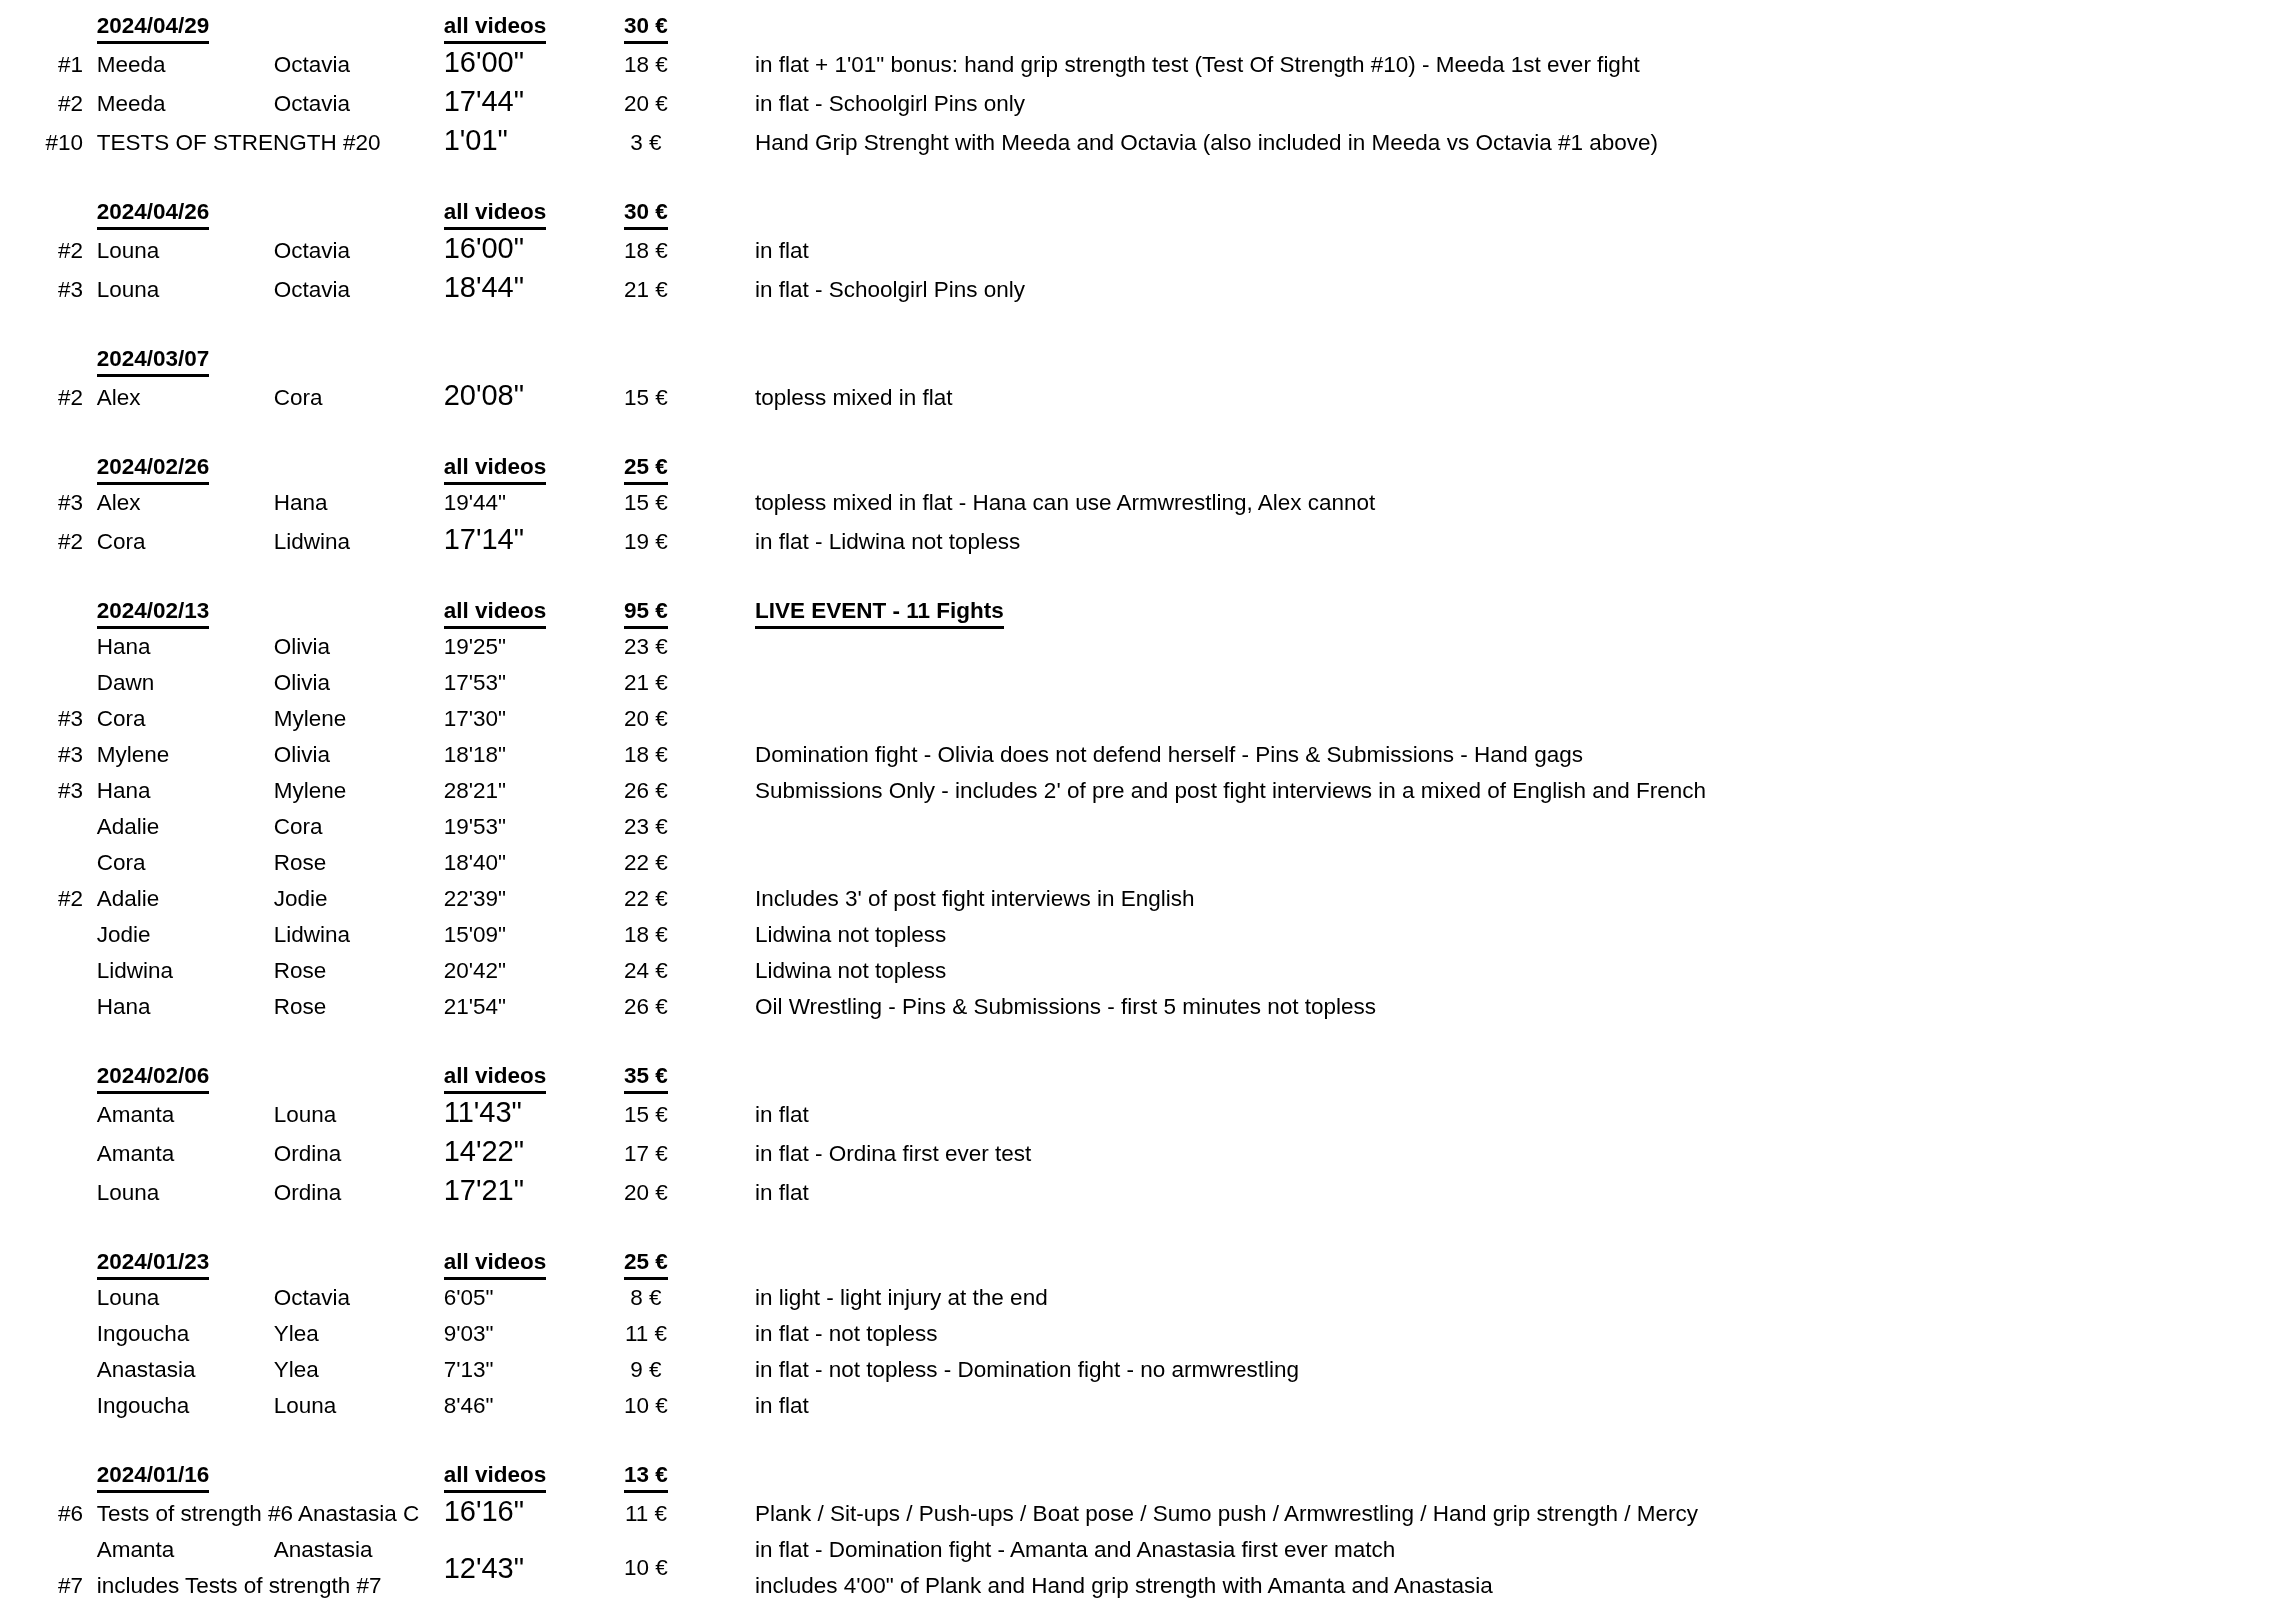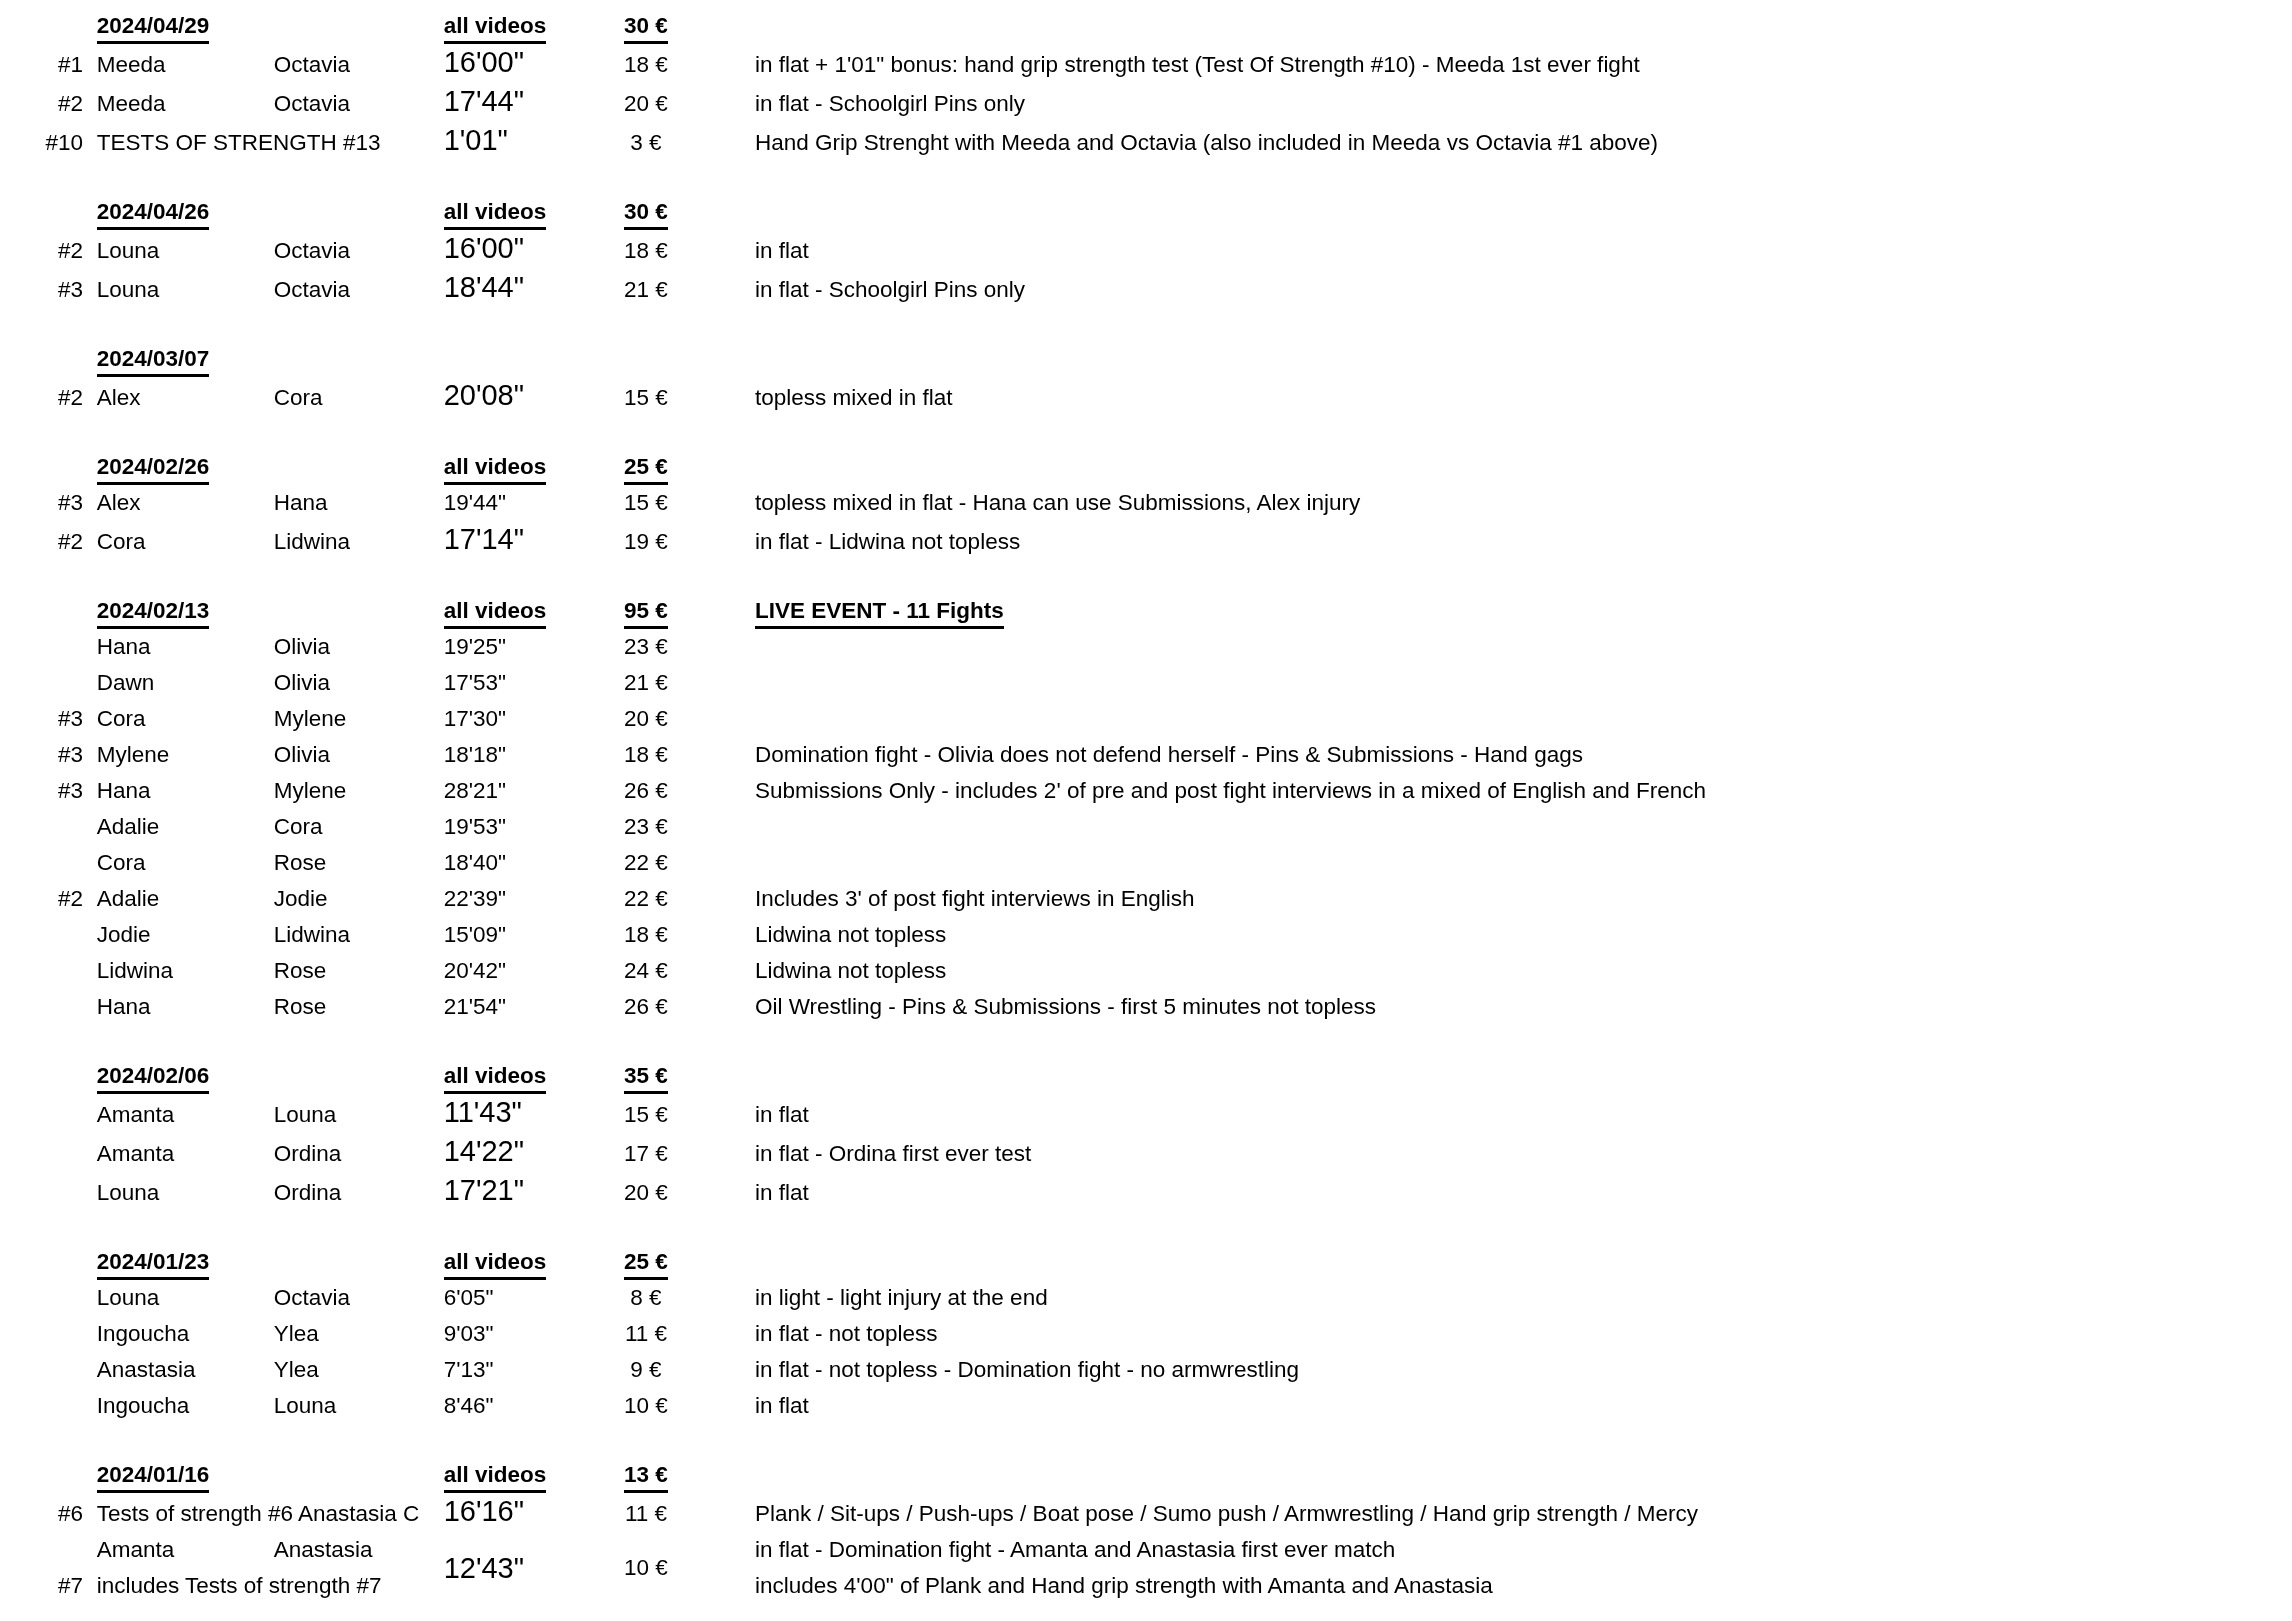--- a/index.html
+++ b/index.html
@@ -77,21 +77,21 @@
       <div class="row">
     <span class="c-num">#2</span>
     <span class="c-n1">Meeda</span>
     <span class="c-n2">Octavia</span>
     <span class="c-dur dur-big">17'44"</span>
     <span class="c-price">20 €</span>
     <span class="c-desc">in flat - Schoolgirl Pins only</span>
   </div>
       <div class="row">
     <span class="c-num">#10</span>
-    <span class="c-n1 span2">TESTS OF STRENGTH #13</span>
+    <span class="c-n1 span2">TESTS OF STRENGTH #20</span>
 
     <span class="c-dur dur-big">1'01"</span>
     <span class="c-price">3 €</span>
     <span class="c-desc">Hand Grip Strenght with Meeda and Octavia (also included in Meeda vs Octavia #1 above)</span>
   </div>
     </section>
     <section class="section">
     <div class="row header-row">
       <span class="c-num"></span>
       <span class="c-n1"><span class="u">2024/04/26</span></span>
@@ -143,21 +143,21 @@
       <span class="c-dur"><span class="u">all videos</span></span>
       <span class="c-price"><span class="u">25 €</span></span>
       <span class="c-desc"></span>
     </div>
   <div class="row">
     <span class="c-num">#3</span>
     <span class="c-n1">Alex</span>
     <span class="c-n2">Hana</span>
     <span class="c-dur">19'44"</span>
     <span class="c-price">15 €</span>
-    <span class="c-desc">topless mixed in flat - Hana can use Submissions, Alex injury</span>
+    <span class="c-desc">topless mixed in flat - Hana can use Armwrestling, Alex cannot</span>
   </div>
       <div class="row">
     <span class="c-num">#2</span>
     <span class="c-n1">Cora</span>
     <span class="c-n2">Lidwina</span>
     <span class="c-dur dur-big">17'14"</span>
     <span class="c-price">19 €</span>
     <span class="c-desc">in flat - Lidwina not topless</span>
   </div>
     </section>

